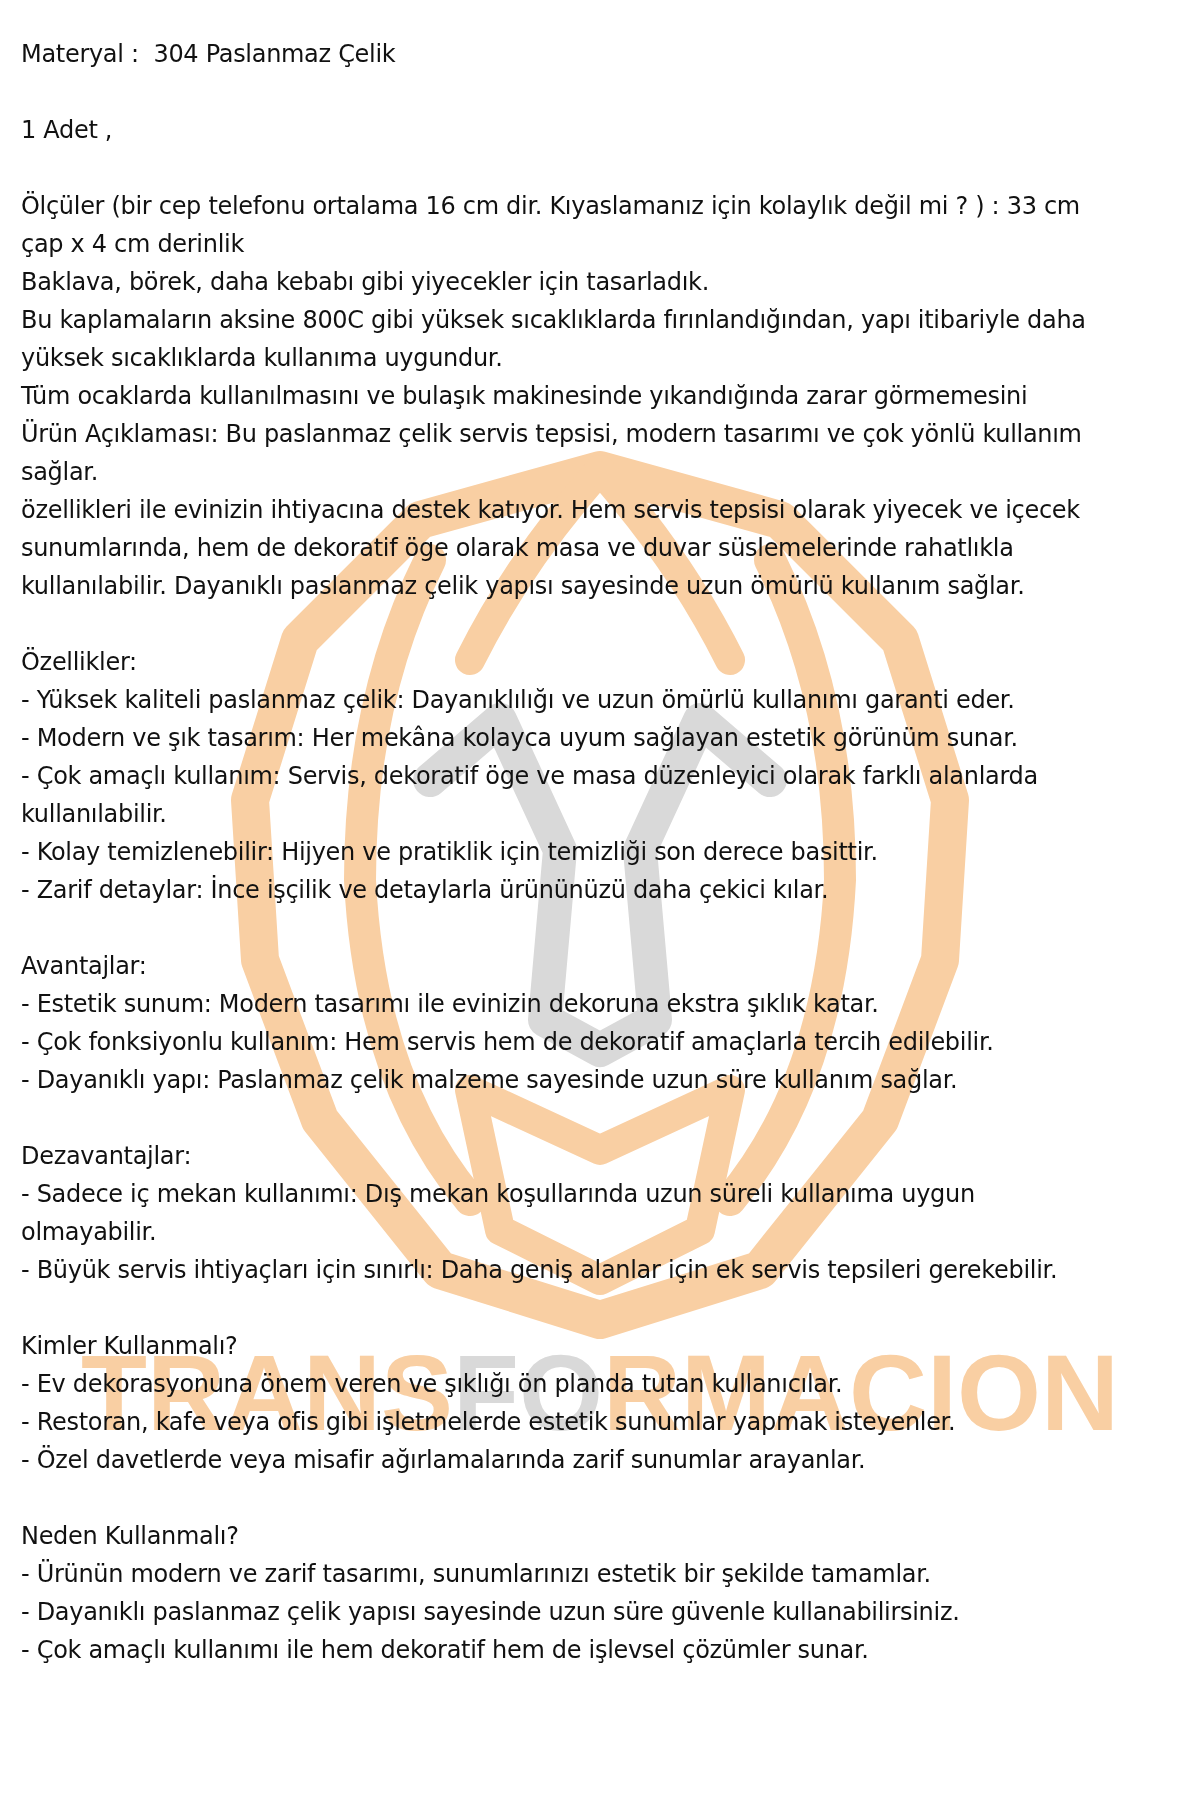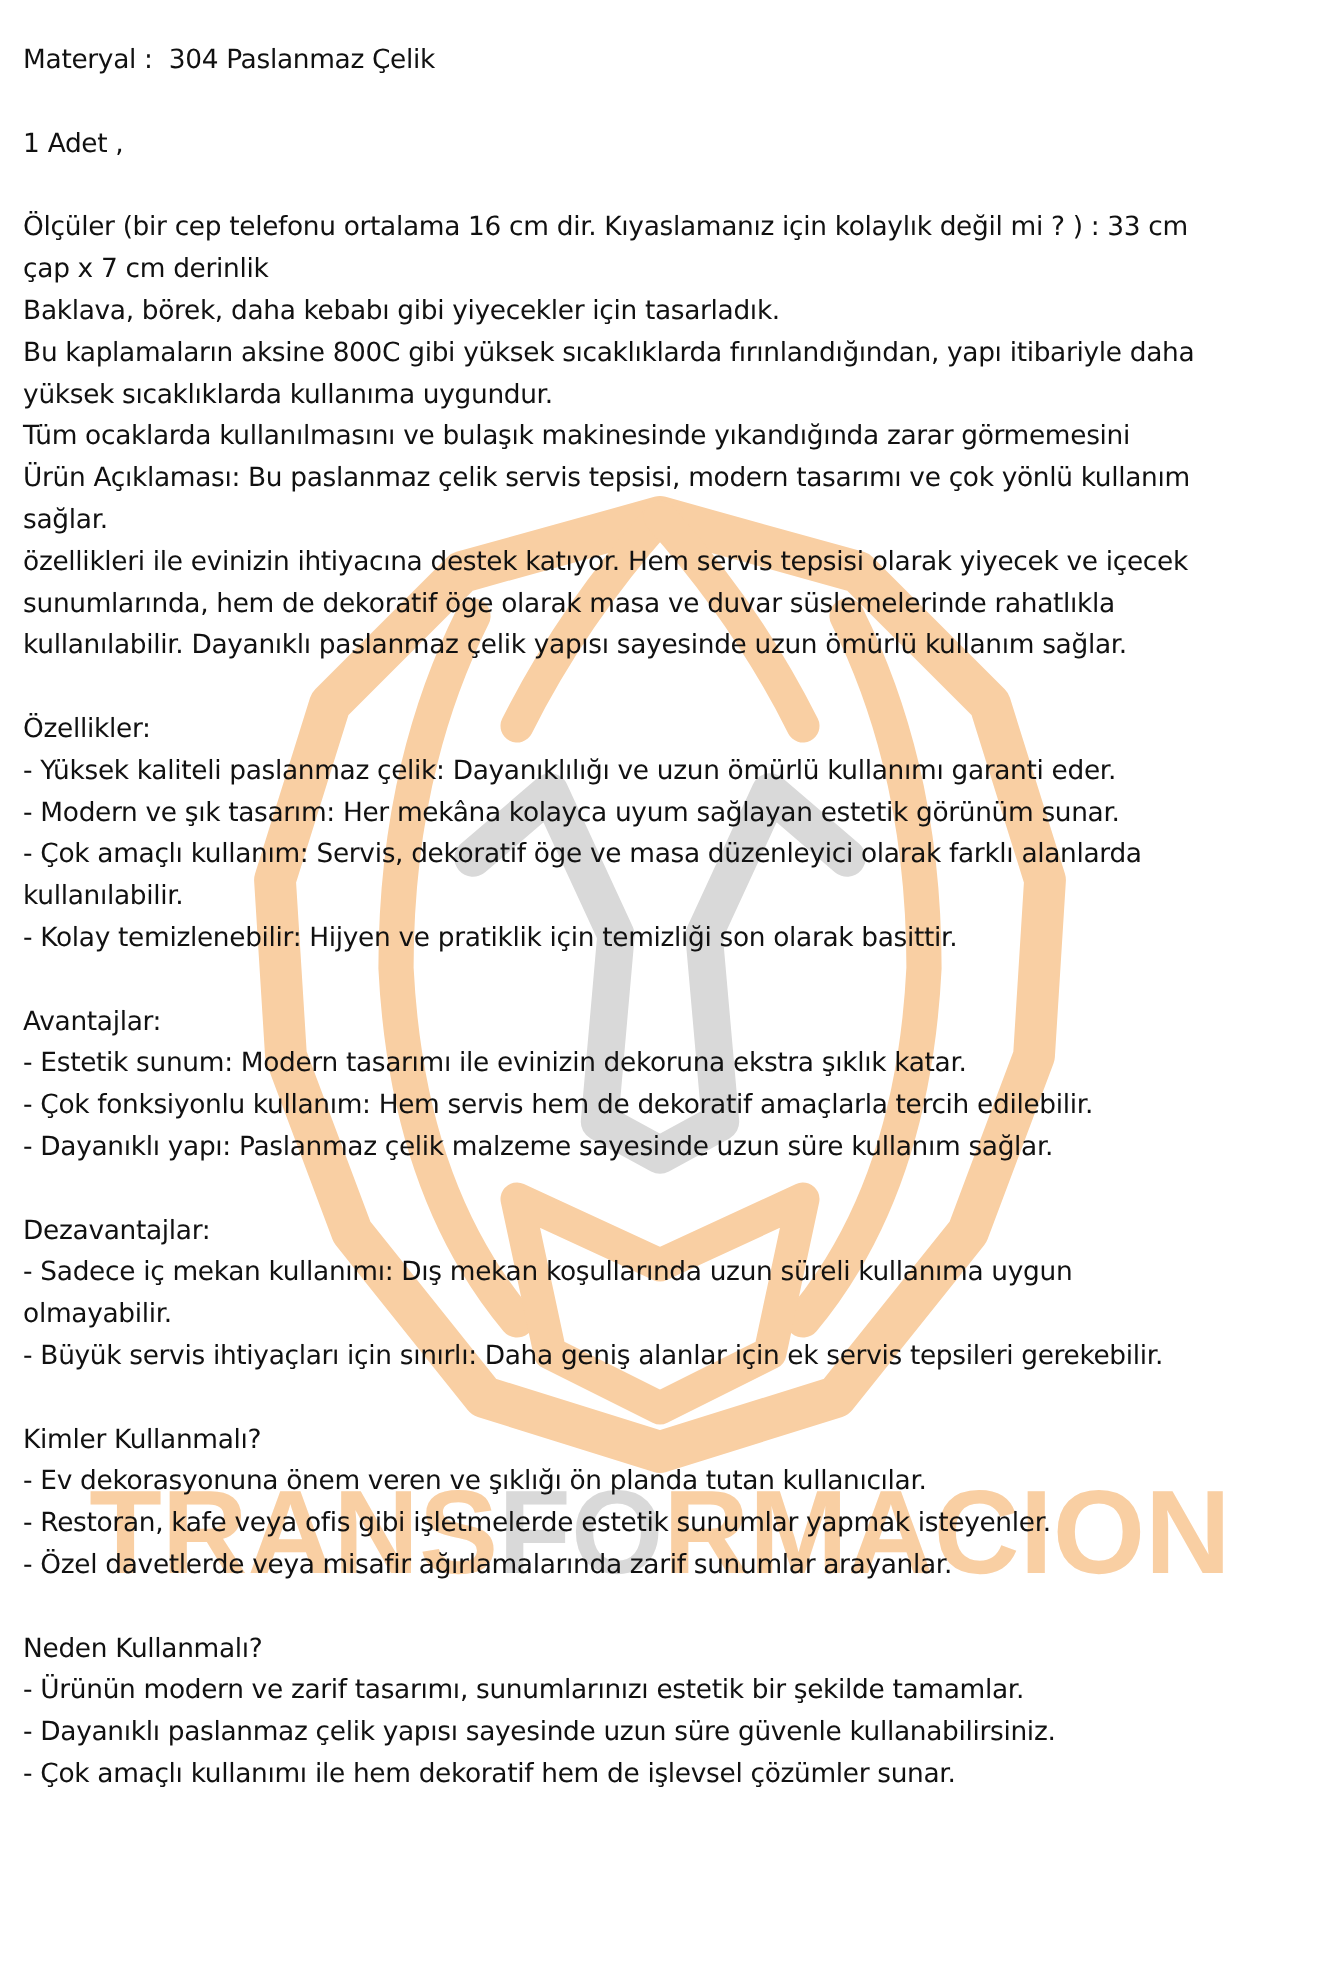--- a/index.html
+++ b/index.html
@@ -39,40 +39,41 @@
   </g>
 </svg>
 
 <div class="content">
   <div class="line">Materyal :  304 Paslanmaz Çelik</div>
   <div class="gap"></div>
   <div class="line">1 Adet ,</div>
   <div class="gap"></div>
 
   <div class="line">Ölçüler (bir cep telefonu ortalama 16 cm dir. Kıyaslamanız için kolaylık değil mi ? ) : 33 cm</div>
-  <div class="line">çap x 7 cm derinlik</div>
+  <div class="line">çap x 4 cm derinlik</div>
 
   <div class="line">Baklava, börek, daha kebabı gibi yiyecekler için tasarladık.</div>
   <div class="line">Bu kaplamaların aksine 800C gibi yüksek sıcaklıklarda fırınlandığından, yapı itibariyle daha</div>
   <div class="line">yüksek sıcaklıklarda kullanıma uygundur.</div>
   <div class="line">Tüm ocaklarda kullanılmasını ve bulaşık makinesinde yıkandığında zarar görmemesini</div>
   <div class="line">Ürün Açıklaması: Bu paslanmaz çelik servis tepsisi, modern tasarımı ve çok yönlü kullanım</div>
   <div class="line">sağlar.</div>
   <div class="line">özellikleri ile evinizin ihtiyacına destek katıyor. Hem servis tepsisi olarak yiyecek ve içecek</div>
   <div class="line">sunumlarında, hem de dekoratif öge olarak masa ve duvar süslemelerinde rahatlıkla</div>
   <div class="line">kullanılabilir. Dayanıklı paslanmaz çelik yapısı sayesinde uzun ömürlü kullanım sağlar.</div>
   <div class="gap"></div>
 
   <div>
     <div class="line">Özellikler:</div>
     <div class="line">- Yüksek kaliteli paslanmaz çelik: Dayanıklılığı ve uzun ömürlü kullanımı garanti eder.</div>
     <div class="line">- Modern ve şık tasarım: Her mekâna kolayca uyum sağlayan estetik görünüm sunar.</div>
     <div class="line">- Çok amaçlı kullanım: Servis, dekoratif öge ve masa düzenleyici olarak farklı alanlarda</div>
     <div class="line">kullanılabilir.</div>
-    <div class="line">- Kolay temizlenebilir: Hijyen ve pratiklik için temizliği son olarak basittir.</div>
+    <div class="line">- Kolay temizlenebilir: Hijyen ve pratiklik için temizliği son derece basittir.</div>
+    <div class="line">- Zarif detaylar: İnce işçilik ve detaylarla ürününüzü daha çekici kılar.</div>
   </div>
   <div class="gap"></div>
 
   <div>
     <div class="line">Avantajlar:</div>
     <div class="line">- Estetik sunum: Modern tasarımı ile evinizin dekoruna ekstra şıklık katar.</div>
     <div class="line">- Çok fonksiyonlu kullanım: Hem servis hem de dekoratif amaçlarla tercih edilebilir.</div>
     <div class="line">- Dayanıklı yapı: Paslanmaz çelik malzeme sayesinde uzun süre kullanım sağlar.</div>
   </div>
   <div class="gap"></div>

